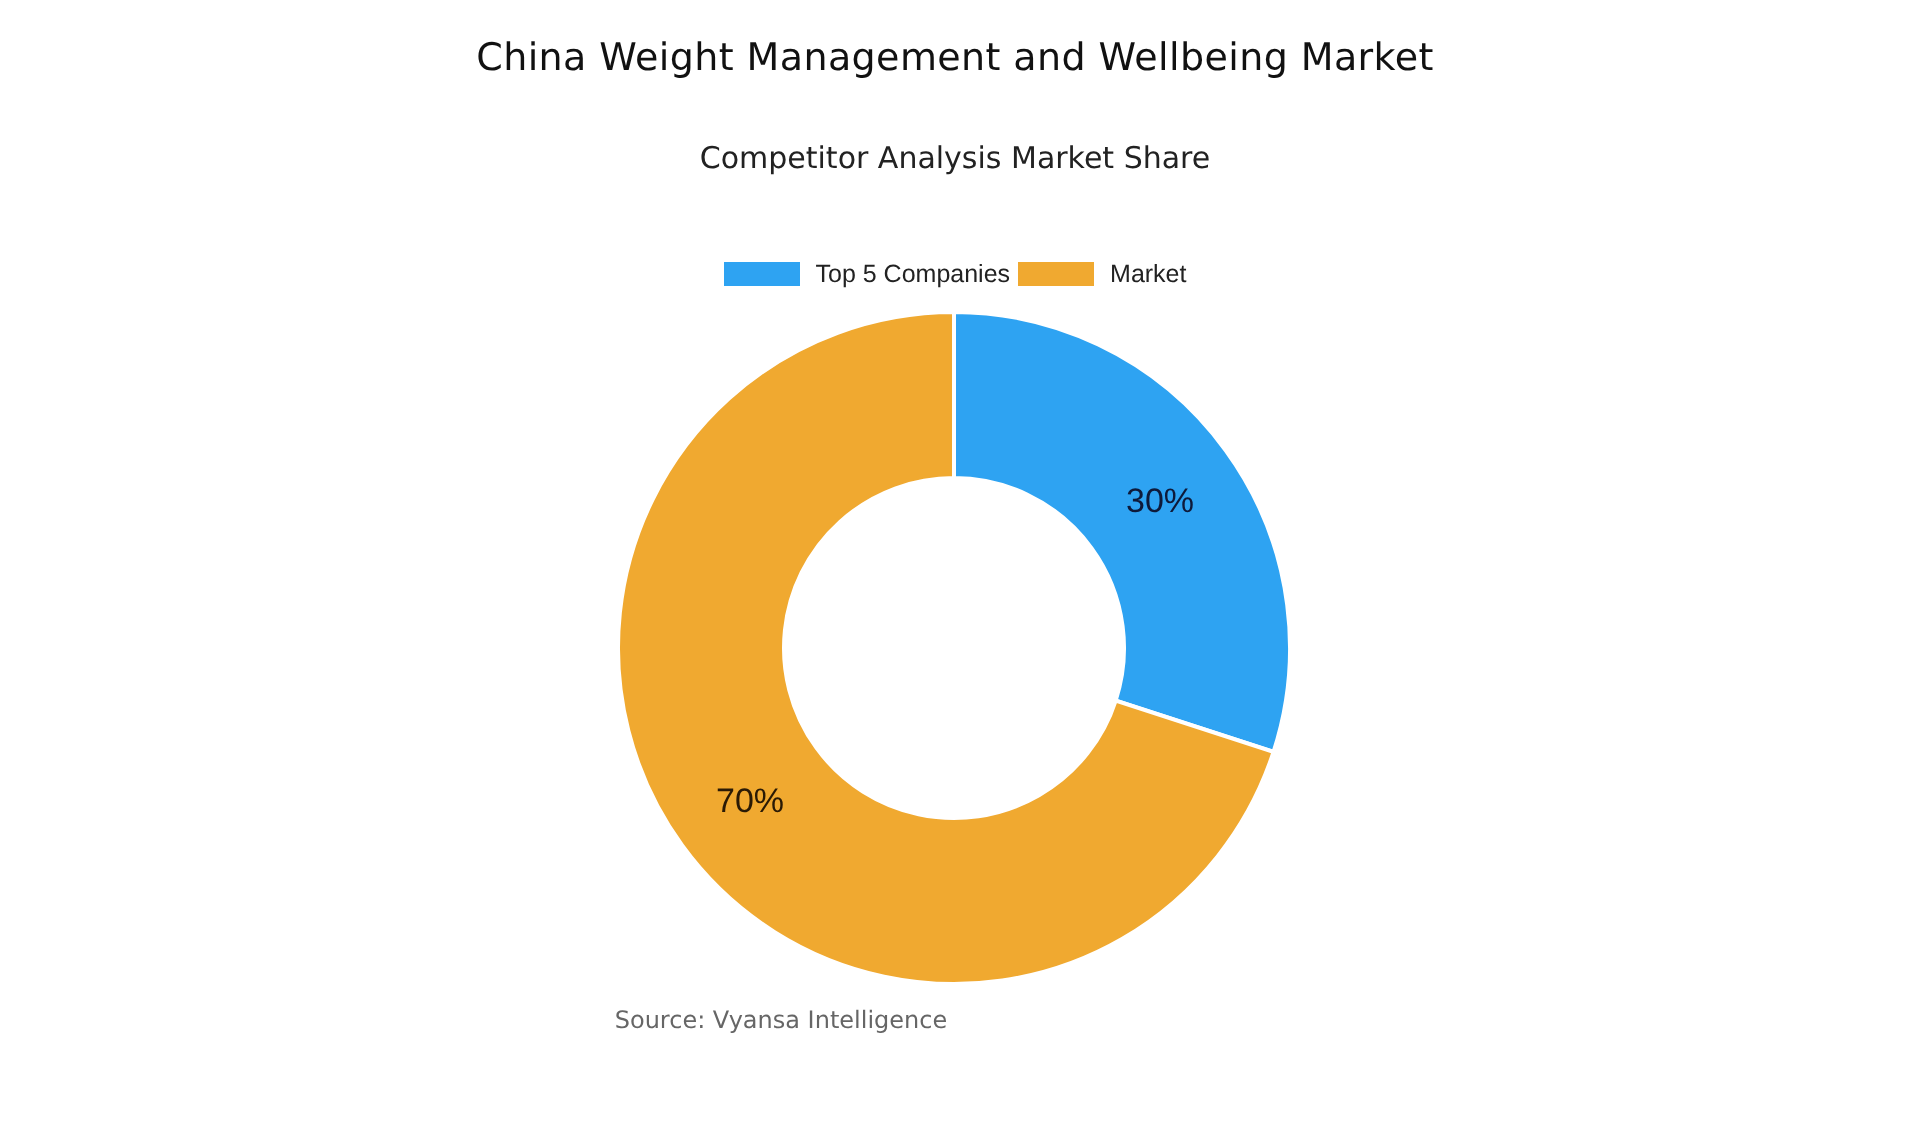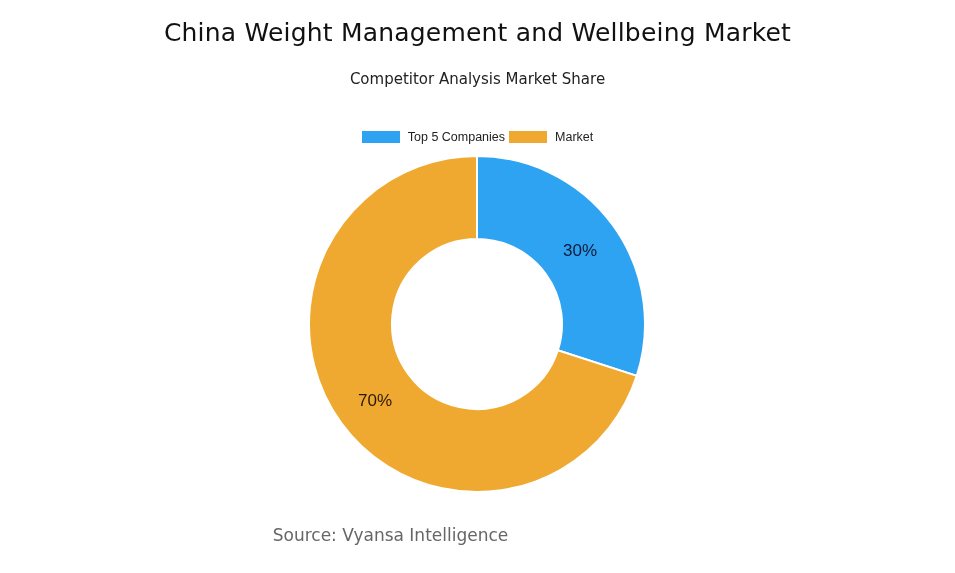--- a/index.html
+++ b/index.html
@@ -13,21 +13,21 @@
       position: relative;
       overflow: hidden;
       font-family: "DejaVu Sans", sans-serif;
     }
     .title {
       position: absolute;
       left: 0;
       width: 955px;
       top: 18px;
       text-align: center;
-      font-size: 25px;
+      font-size: 19px;
       color: #111111;
       letter-spacing: 0.2px;
     }
     .subtitle {
       position: absolute;
       left: 0;
       width: 955px;
       top: 70px;
       text-align: center;
       font-size: 15px;
@@ -63,23 +63,23 @@
       top: 0;
     }
     .slice-label {
       font-family: "Liberation Sans", sans-serif;
       font-size: 17px;
     }
     .source {
       position: absolute;
       left: 0;
       width: 781px;
-      top: 525px;
+      top: 503px;
       text-align: center;
-      font-size: 17px;
+      font-size: 12px;
       color: #666666;
     }
   </style>
 </head>
 <body>
 
 <div class="title">China Weight Management and Wellbeing Market</div>
 <div class="subtitle">Competitor Analysis Market Share</div>
 
 <div class="legend">

